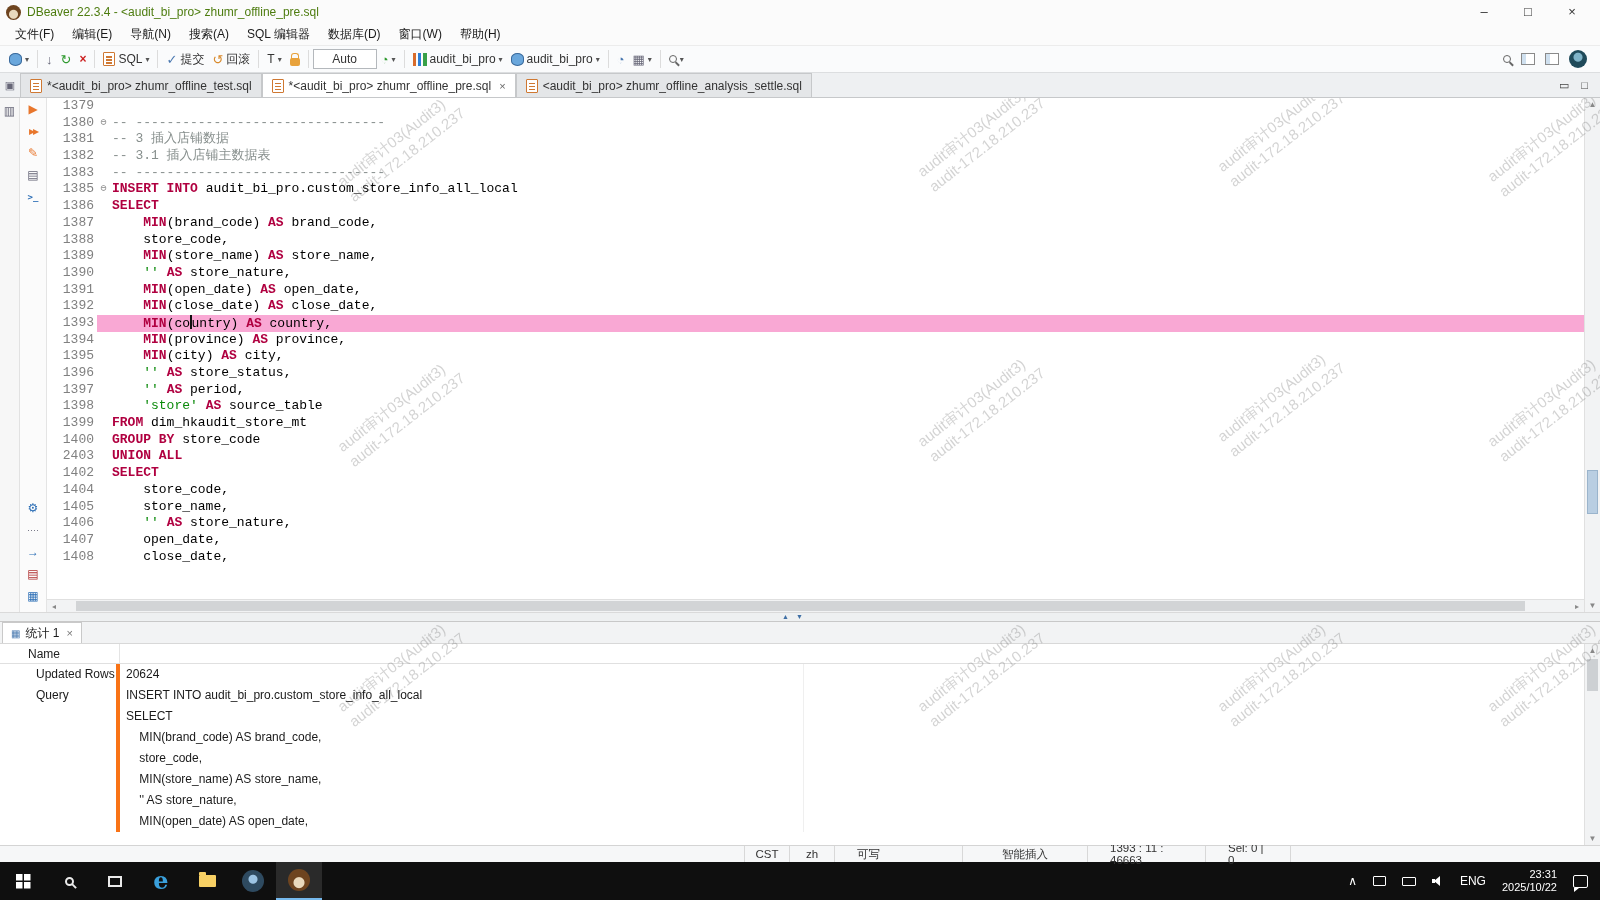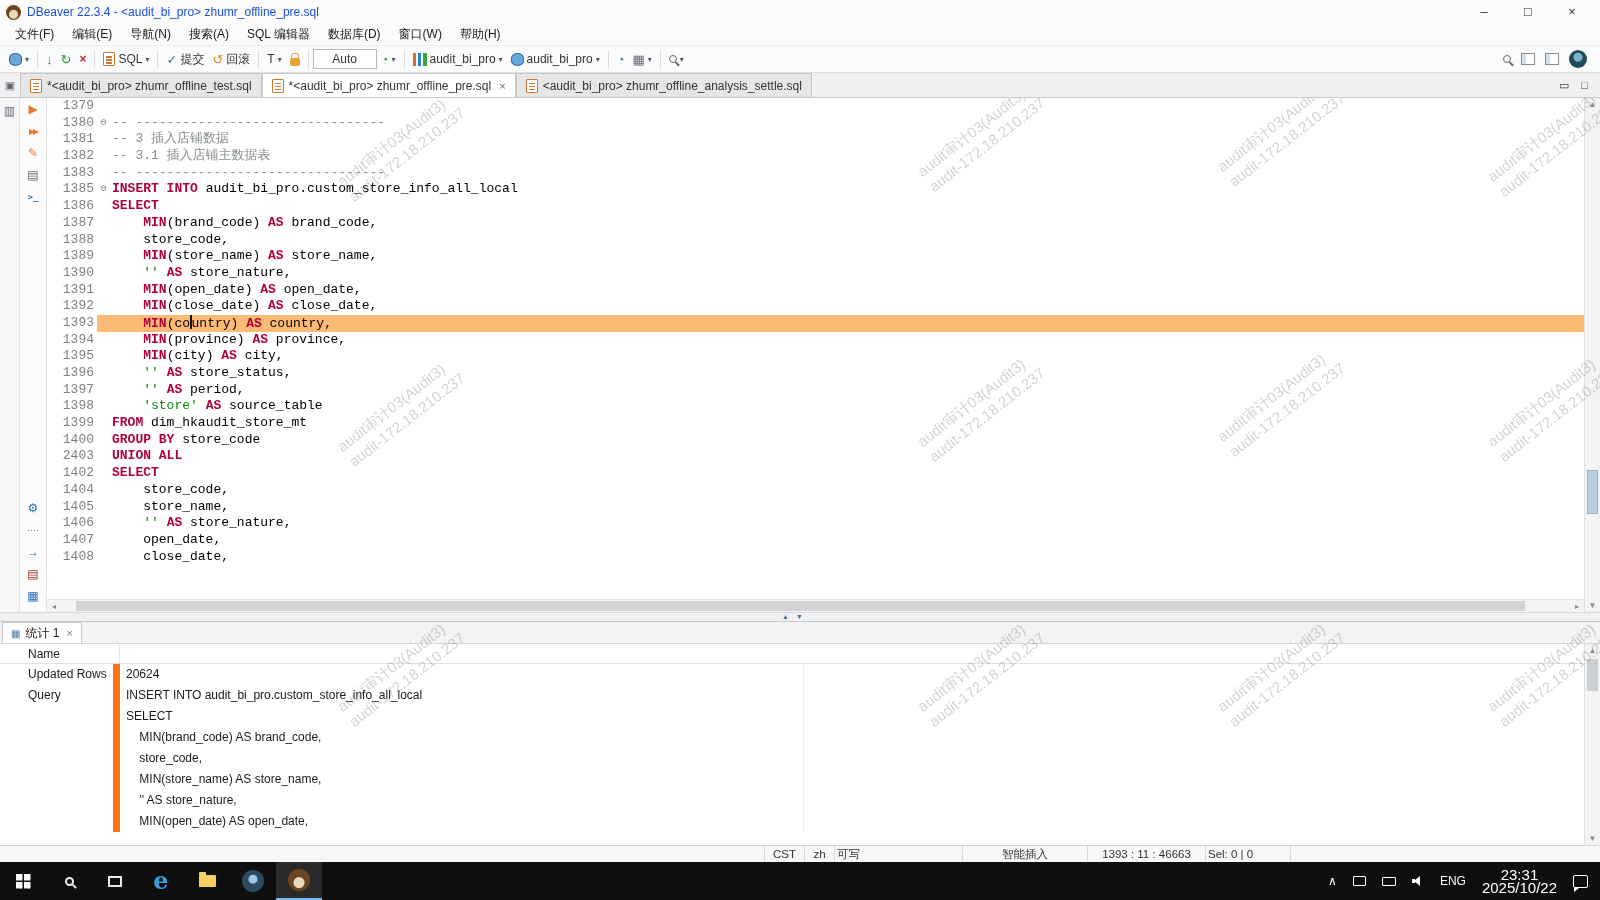--- a/index.html
+++ b/index.html
@@ -2,21 +2,21 @@
 <html><head>
 <meta charset="utf-8">
 <style>
 *{margin:0;padding:0;box-sizing:border-box}
 html,body{width:1600px;height:900px;overflow:hidden}
 body{font-family:"Liberation Sans",sans-serif;background:#fff;position:relative;font-size:12px;color:#1a1a1a}
 
 
 .titlebar{height:24px;background:#fbfbfb;display:flex;align-items:center;padding:0 6px;font-size:12px}
 .applogo{width:15px;height:15px;border-radius:50%;background:radial-gradient(circle at 50% 62%,#e9d9bd 0 4px,#6e441f 5px);margin-right:6px;flex:none}
-.title-text{color:#1d4ed8}
+.title-text{color:#4d7c0f}
 .win-controls{margin-left:auto;display:flex}
 .win-controls span{width:44px;text-align:center;color:#333;font-size:13px;line-height:24px;cursor:default}
 
 
 .menubar{height:21px;background:#fbfbfb;display:flex;align-items:center;padding-left:6px}
 .menu-item{padding:0 9px;line-height:21px;color:#1a1a1a}
 
 
 .toolbar{height:28px;background:#fafbfc;border-top:1px solid #ececec;border-bottom:1px solid #dcdee0;display:flex;align-items:center;padding:0 5px;color:#333}
 .tbi{display:flex;align-items:center;gap:3px;padding:2px 4px;background:none;border:none;font-size:12px;color:#333;font-family:inherit}
@@ -55,21 +55,21 @@
 .iconrail{width:27px;background:#fbfbfb;border-right:1px solid #e4e4e4;display:flex;flex-direction:column;align-items:center;padding:4px 0 8px 0;gap:7px;flex:none}
 .railic{font-size:12px;line-height:15px;height:15px}
 .mt-auto{margin-top:auto}
 .term{font-family:"DejaVu Sans Mono",monospace;font-size:9px;color:#2a6db5;font-weight:bold}
 .editor{flex:1;position:relative;background:#fff;overflow:hidden}
 .codewrap{position:absolute;left:0;right:0;top:0;bottom:13px;overflow:hidden}
 .cl{display:flex;height:16.7px;line-height:16.7px;font-family:Liberation Mono, monospace;font-size:13px}
 .ln{width:50px;text-align:right;color:#808080;flex:none;padding-right:3px}
 .fold{width:13px;flex:none;color:#8a8a8a;font-size:10px;text-align:center}
 .ct{flex:1;white-space:pre;color:#000;padding-left:2px;overflow:hidden}
-.cl.cur .ct,.cl.cur .fold{background:#fdba74}
+.cl.cur .ct,.cl.cur .fold{background:#f9a8d4}
 .tk-k{color:#b00040;font-weight:bold}
 .tk-s{color:#0a8a0a}
 .tk-c{color:#878f8d}
 .tk-t{color:#000}
 .caret{display:inline-block;width:1.5px;height:14px;background:#111;vertical-align:-2px}
 
 .hscroll{position:absolute;left:0;right:0;bottom:0;height:13px;background:#f2f3f4;border-top:1px solid #e0e0e0;display:flex;align-items:center}
 .hs-arrow{width:14px;font-size:8px;color:#888;text-align:center;flex:none}
 .hs-track{flex:1;position:relative;height:100%}
 .hs-thumb{position:absolute;left:1%;top:1px;bottom:1px;width:96%;background:#d2d4d6}
@@ -85,29 +85,29 @@
 .bottom{height:223px;display:flex;flex-direction:column;background:#fff;position:relative}
 .btabs{height:22px;background:#f2f3f4;border-bottom:1px solid #d8d8d8;display:flex;align-items:flex-end;padding-left:2px;flex:none}
 .btab{height:21px;background:#fff;border:1px solid #c9c9c9;border-bottom:none;display:flex;align-items:center;gap:5px;padding:0 8px;font-size:12px}
 .bticon{color:#4a7ab0;font-size:10px}
 .btx{color:#777;font-size:11px;margin-left:2px}
 .stable{flex:1;overflow:hidden;font-size:12px;position:relative}
 .shead{display:flex;height:20px;line-height:20px;border-bottom:1px solid #e0e0e0;color:#222}
 .h1{width:120px;padding-left:28px;border-right:1px solid #e4e4e4;flex:none}
 .h2{width:684px;padding-left:6px;border-right:1px solid #e4e4e4;flex:none}
 .srow{display:flex;height:21px;line-height:21px}
-.sname{width:120px;padding-left:28px;border-right:7px solid #f97316;flex:none;overflow:hidden}
+.sname{width:120px;padding-left:36px;border-right:4px solid #f97316;flex:none;overflow:hidden}
 .sval{width:684px;padding-left:6px;border-right:1px solid #efefef;white-space:pre;flex:none;overflow:hidden}
 .bvscroll{position:absolute;right:0;top:0;bottom:0;width:16px;background:#f2f3f4;border-left:1px solid #e0e0e0}
 .bv-thumb{position:absolute;left:2px;right:2px;top:15px;height:32px;background:#cdd0d3}
 
 
 .statusbar{height:17px;background:#f6f7f8;border-top:1px solid #d4d4d4;display:flex;align-items:stretch;font-size:11.5px;color:#333}
 .sb-spacer{flex:1}
-.sb-seg{border-left:1px solid #d8d8d8;display:flex;align-items:center;justify-content:center;padding:0 2px;flex:none}
+.sb-seg{border-left:1px solid #d8d8d8;display:flex;align-items:center;justify-content:center;padding:0 22px;flex:none}
 .w40{width:40px}.w30{width:30px}.w128{width:128px;justify-content:flex-start}.w125{width:125px}.w118{width:118px}.w85{width:85px;justify-content:flex-start}.w310{width:310px}
 
 
 .taskbar{height:38px;background:#0f0f0f;display:flex;align-items:stretch;color:#fff}
 .tb-app{width:46px;display:flex;align-items:center;justify-content:center;flex:none}
 .tb-app.active{background:#2a2a2a;border-bottom:2px solid #76b9ed}
 .winlogo{width:15px;height:15px;background:linear-gradient(#fff,#fff) left top/6.5px 6.5px no-repeat,linear-gradient(#fff,#fff) right top/6.5px 6.5px no-repeat,linear-gradient(#fff,#fff) left bottom/6.5px 6.5px no-repeat,linear-gradient(#fff,#fff) right bottom/6.5px 6.5px no-repeat}
 .smag{width:9px;height:9px;border:2px solid #eaeaea;border-radius:50%;position:relative}
 .smag:after{content:"";position:absolute;width:6px;height:2px;background:#eaeaea;bottom:-3px;right:-5px;transform:rotate(45deg)}
 .tview{width:14px;height:11px;border:2px solid #eaeaea}
@@ -116,21 +116,21 @@
 .folder:before{content:"";position:absolute;top:-3px;left:0;width:7px;height:3px;background:#f7d064;border-radius:1px 1px 0 0}
 .appc1{width:22px;height:22px;border-radius:50%;background:radial-gradient(circle at 50% 42%,#9cc4e4 0 4px,#2e4a60 5px)}
 .appc2{width:22px;height:22px;border-radius:50%;background:radial-gradient(circle at 50% 62%,#e9d9bd 0 5px,#6e441f 6px)}
 .tray{margin-left:auto;display:flex;align-items:center}
 .tray-item{padding:0 8px;display:flex;align-items:center;justify-content:center;height:100%;font-size:12px}
 .pcic{width:13px;height:10px;border:1.5px solid #fff;border-radius:1px}
 .kbic{width:14px;height:9px;border:1.5px solid #fff;border-radius:1px}
 .spk{position:relative;width:12px;height:10px}
 .spk:before{content:"";position:absolute;left:0;top:3px;width:3px;height:4px;background:#fff}
 .spk:after{content:"";position:absolute;left:2px;top:0;border-top:5px solid transparent;border-bottom:5px solid transparent;border-right:6px solid #fff}
-.time-block{text-align:center;font-size:15px;line-height:13px;padding:0 8px}
+.time-block{text-align:right;font-size:11px;line-height:13px;padding:0 8px}
 .ntf{width:15px;height:13px;border:1.5px solid #fff;border-radius:2px;position:relative;margin-right:4px}
 .ntf:after{content:"";position:absolute;left:0;bottom:-5px;border-top:4px solid #fff;border-right:5px solid transparent}
 
 
 .wm-layer{position:absolute;left:0;top:98px;width:1600px;height:747px;pointer-events:none;overflow:hidden;z-index:50}
 .wm{position:absolute;transform:rotate(-38deg);color:rgba(110,110,110,0.30);font-size:15px;line-height:19px;white-space:nowrap}
 </style>
 </head>
 <body>
 

